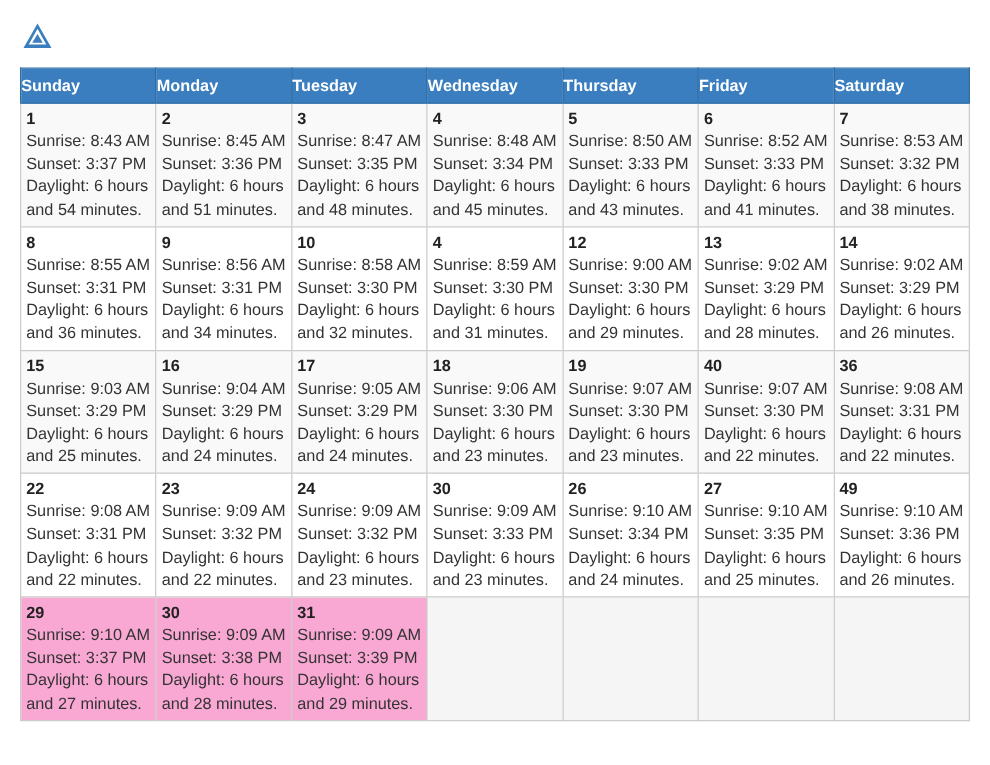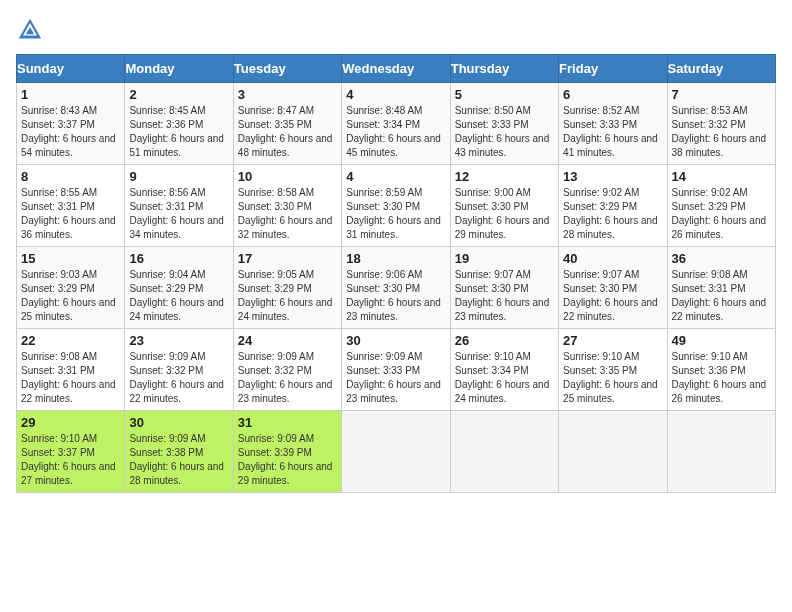--- a/index.html
+++ b/index.html
@@ -66,32 +66,32 @@
       vertical-align: top;
       padding: 4px;
       width: calc(100% / 7);
       min-height: 80px;
       background: #fff;
     }
     .calendar tbody tr:nth-child(odd) td {
       background: #f9f9f9;
     }
     .calendar tbody tr:last-child td {
-      background: #bef264;
+      background: #f9a8d4;
     }
     .day-number {
       font-size: 13px;
       font-weight: bold;
       color: #222;
       display: block;
       margin-bottom: 2px;
     }
     .day-info {
       color: #333;
-      font-size: 10px;
+      font-size: 13px;
       line-height: 1.4;
     }
     .empty-cell {
       background: #f5f5f5 !important;
     }
   </style>
 </head>
 <body>
 
 <div class="header-area">

